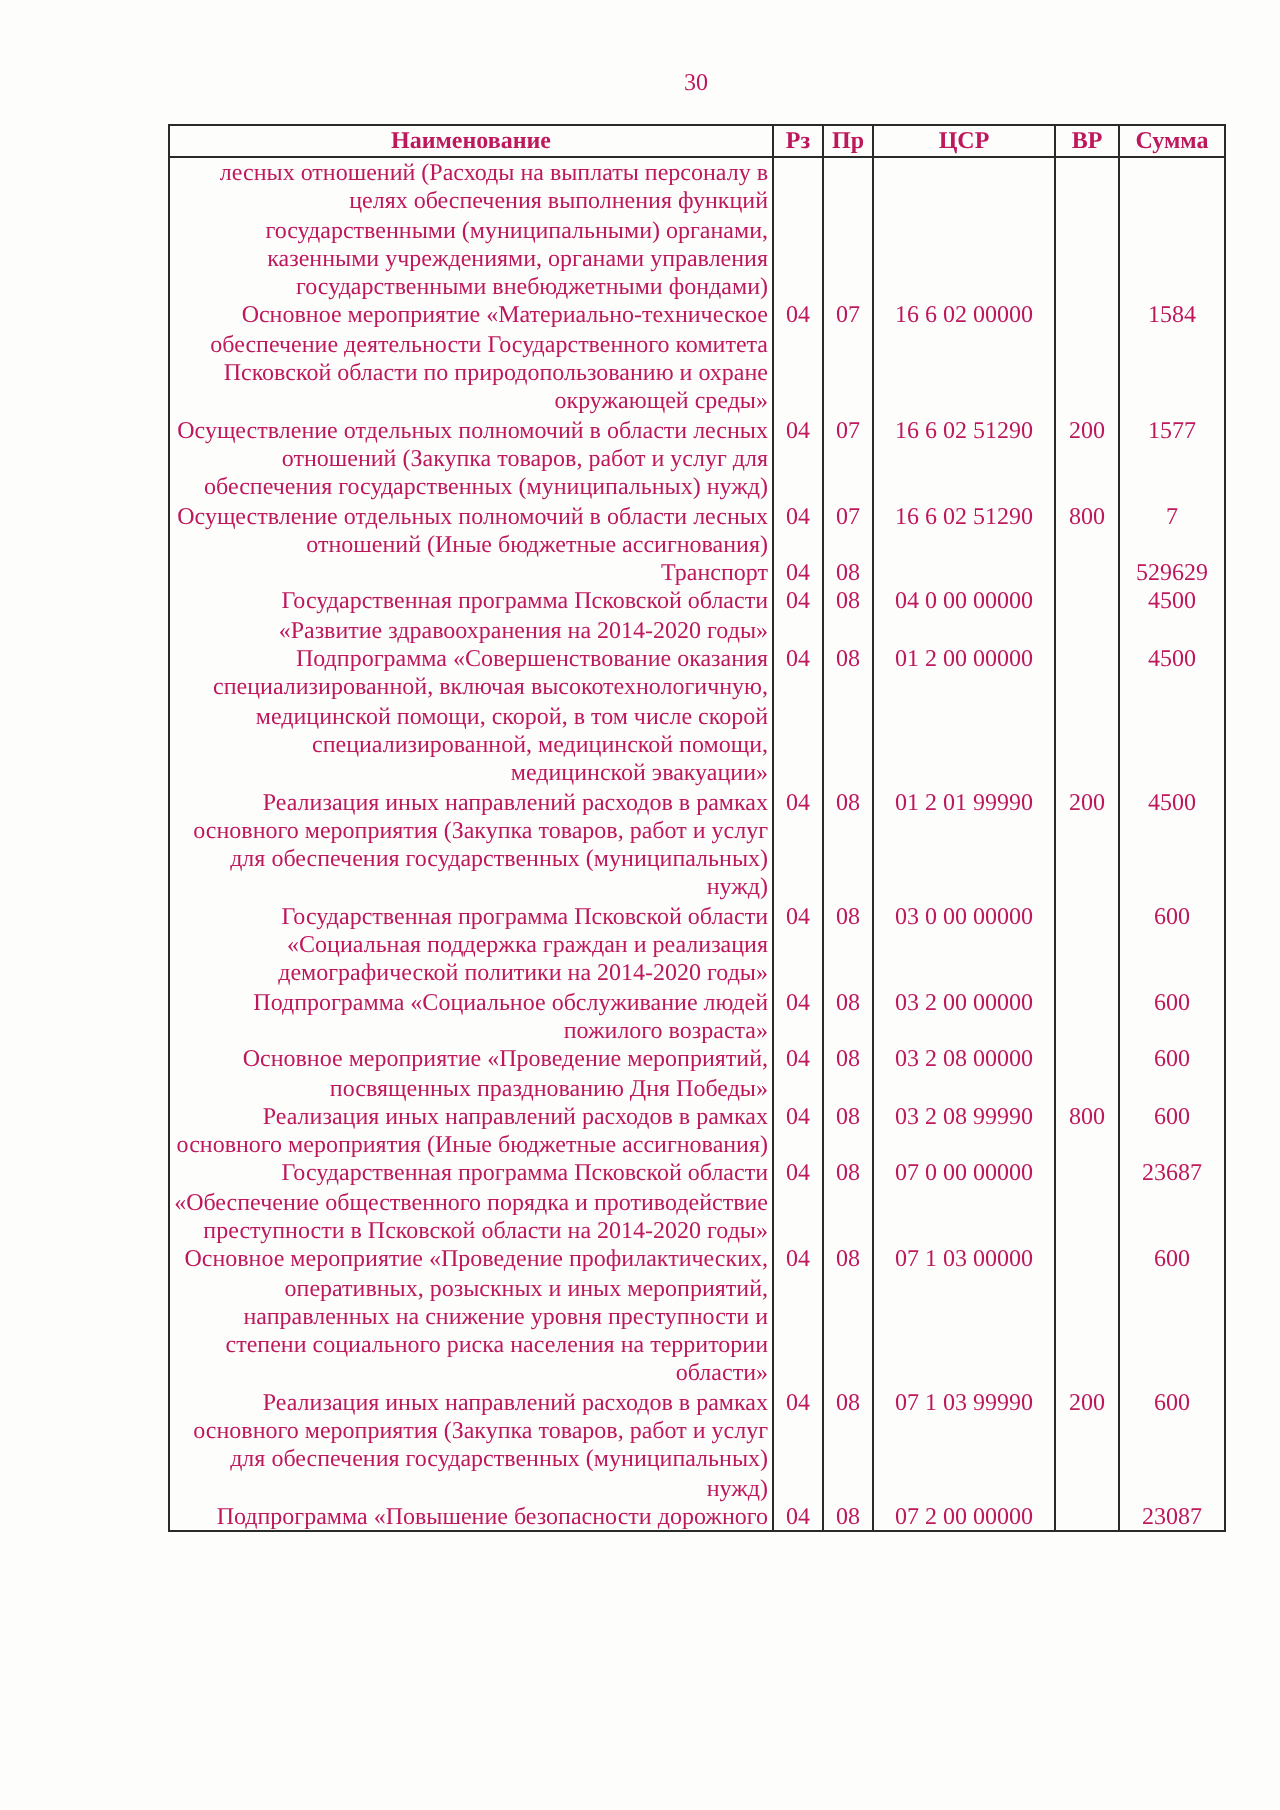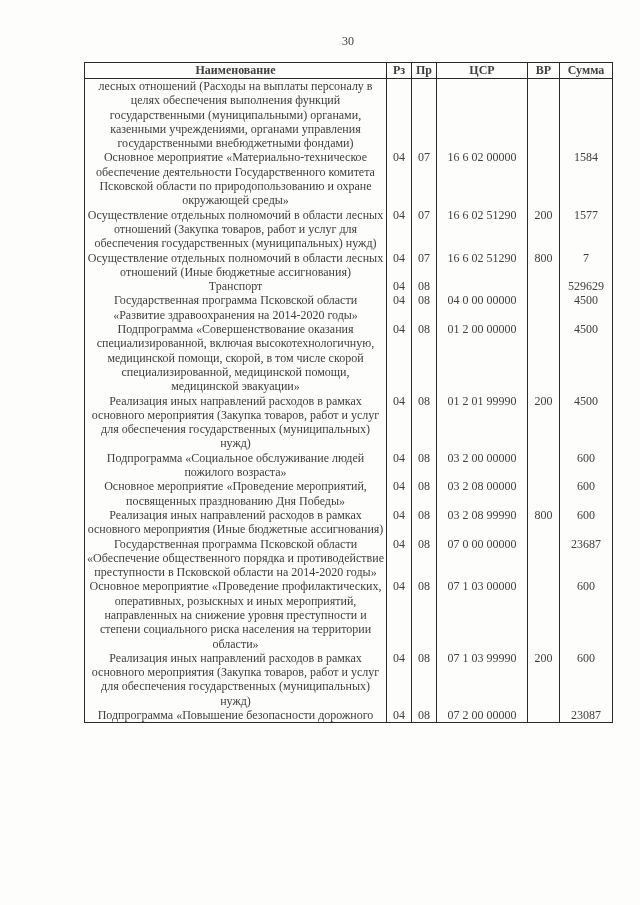--- a/index.html
+++ b/index.html
@@ -8,21 +8,21 @@
     background: #e8e8e8;
   }
   .page {
     position: relative;
     width: 640px;
     height: 905px;
     margin: 0 auto;
     background: #fdfdfc;
     overflow: hidden;
     font-family: "Liberation Serif", "DejaVu Serif", serif;
-    color: #404040;
+    color: #be185d;
   }
   .page-number {
     text-align: center;
     padding-top: 34px;
     padding-left: 56px;
     font-size: 12px;
   }
   table.budget {
     border-collapse: collapse;
     table-layout: fixed;
@@ -49,21 +49,21 @@
     height: 15px;
     vertical-align: middle;
   }
   table.budget td {
     border-left: 1.2px solid #2a2a2a;
     border-right: 1.2px solid #2a2a2a;
     vertical-align: top;
     padding: 0 2px;
   }
   td.cell-name {
-    text-align: center;
+    text-align: right;
     padding-left: 3px;
     padding-right: 4px;
   }
   td.cell-rz, td.cell-pr, td.cell-csr, td.cell-vr {
     text-align: center;
     white-space: nowrap;
   }
   td.cell-sum {
     text-align: center;
     padding-right: 4px;
@@ -154,20 +154,28 @@
         </tr>
         <tr>
           <td class="cell-name">Реализация иных направлений расходов в рамках основного мероприятия (Закупка товаров, работ и услуг для обеспечения государственных (муниципальных) нужд)</td>
           <td class="cell-rz">04</td>
           <td class="cell-pr">08</td>
           <td class="cell-csr">01 2 01 99990</td>
           <td class="cell-vr">200</td>
           <td class="cell-sum">4500</td>
         </tr>
         <tr>
+          <td class="cell-name">Государственная программа Псковской области «Социальная поддержка граждан и реализация демографической политики на 2014-2020 годы»</td>
+          <td class="cell-rz">04</td>
+          <td class="cell-pr">08</td>
+          <td class="cell-csr">03 0 00 00000</td>
+          <td class="cell-vr"></td>
+          <td class="cell-sum">600</td>
+        </tr>
+        <tr>
           <td class="cell-name">Подпрограмма «Социальное обслуживание людей пожилого возраста»</td>
           <td class="cell-rz">04</td>
           <td class="cell-pr">08</td>
           <td class="cell-csr">03 2 00 00000</td>
           <td class="cell-vr"></td>
           <td class="cell-sum">600</td>
         </tr>
         <tr>
           <td class="cell-name">Основное мероприятие «Проведение мероприятий, посвященных празднованию Дня Победы»</td>
           <td class="cell-rz">04</td>

